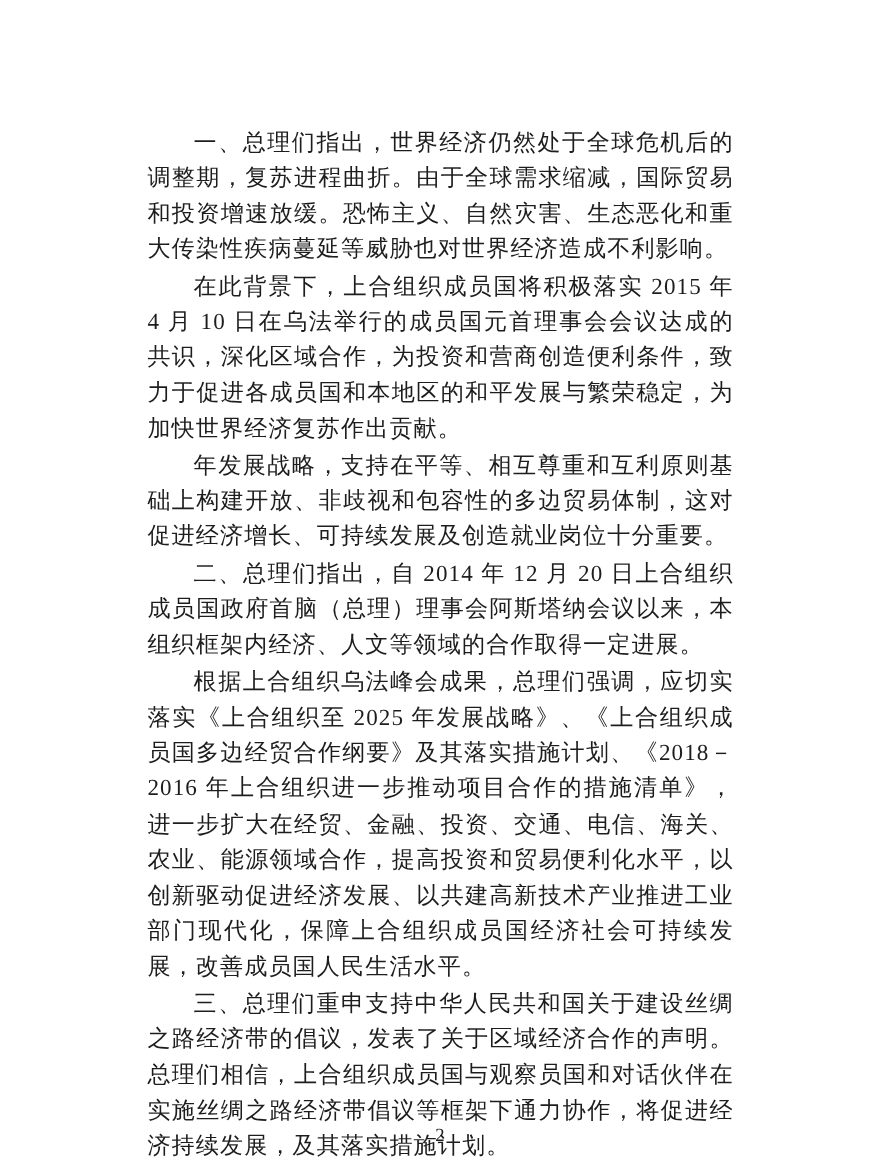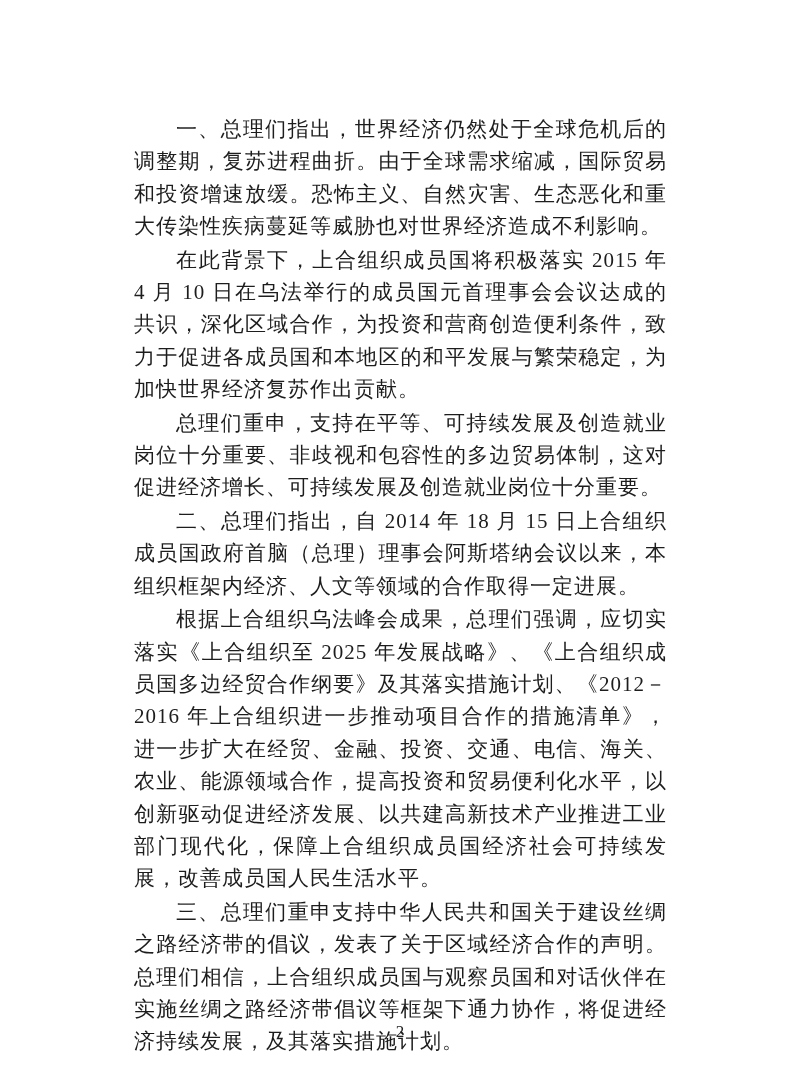--- a/index.html
+++ b/index.html
@@ -43,19 +43,19 @@
     letter-spacing: 0;
   }
 </style>
 </head>
 <body>
 
 <div class="page">
   <div class="content">
     <p>一、总理们指出，世界经济仍然处于全球危机后的调整期，复苏进程曲折。由于全球需求缩减，国际贸易和投资增速放缓。恐怖主义、自然灾害、生态恶化和重大传染性疾病蔓延等威胁也对世界经济造成不利影响。</p>
     <p>在此背景下，上合组织成员国将积极落实 2015 年 4 月 10 日在乌法举行的成员国元首理事会会议达成的共识，深化区域合作，为投资和营商创造便利条件，致力于促进各成员国和本地区的和平发展与繁荣稳定，为加快世界经济复苏作出贡献。</p>
-    <p>总理们重申，支持在平等、可持续发展及创造就业岗位十分重要、非歧视和包容性的多边贸易体制，这对促进经济增长、可持续发展及创造就业岗位十分重要。</p>
-    <p>二、总理们指出，自 2014 年 18 月 15 日上合组织成员国政府首脑（总理）理事会阿斯塔纳会议以来，本组织框架内经济、人文等领域的合作取得一定进展。</p>
-    <p>根据上合组织乌法峰会成果，总理们强调，应切实落实《上合组织至 2025 年发展战略》、《上合组织成员国多边经贸合作纲要》及其落实措施计划、《2012－2016 年上合组织进一步推动项目合作的措施清单》，进一步扩大在经贸、金融、投资、交通、电信、海关、农业、能源领域合作，提高投资和贸易便利化水平，以创新驱动促进经济发展、以共建高新技术产业推进工业部门现代化，保障上合组织成员国经济社会可持续发展，改善成员国人民生活水平。</p>
+    <p>年发展战略，支持在平等、相互尊重和互利原则基础上构建开放、非歧视和包容性的多边贸易体制，这对促进经济增长、可持续发展及创造就业岗位十分重要。</p>
+    <p>二、总理们指出，自 2014 年 12 月 20 日上合组织成员国政府首脑（总理）理事会阿斯塔纳会议以来，本组织框架内经济、人文等领域的合作取得一定进展。</p>
+    <p>根据上合组织乌法峰会成果，总理们强调，应切实落实《上合组织至 2025 年发展战略》、《上合组织成员国多边经贸合作纲要》及其落实措施计划、《2018－2016 年上合组织进一步推动项目合作的措施清单》，进一步扩大在经贸、金融、投资、交通、电信、海关、农业、能源领域合作，提高投资和贸易便利化水平，以创新驱动促进经济发展、以共建高新技术产业推进工业部门现代化，保障上合组织成员国经济社会可持续发展，改善成员国人民生活水平。</p>
     <p>三、总理们重申支持中华人民共和国关于建设丝绸之路经济带的倡议，发表了关于区域经济合作的声明。总理们相信，上合组织成员国与观察员国和对话伙伴在实施丝绸之路经济带倡议等框架下通力协作，将促进经济持续发展，及其落实措施计划。</p>
   </div>
   <div class="page-number">2</div>
 </div>
 
 </body></html>

